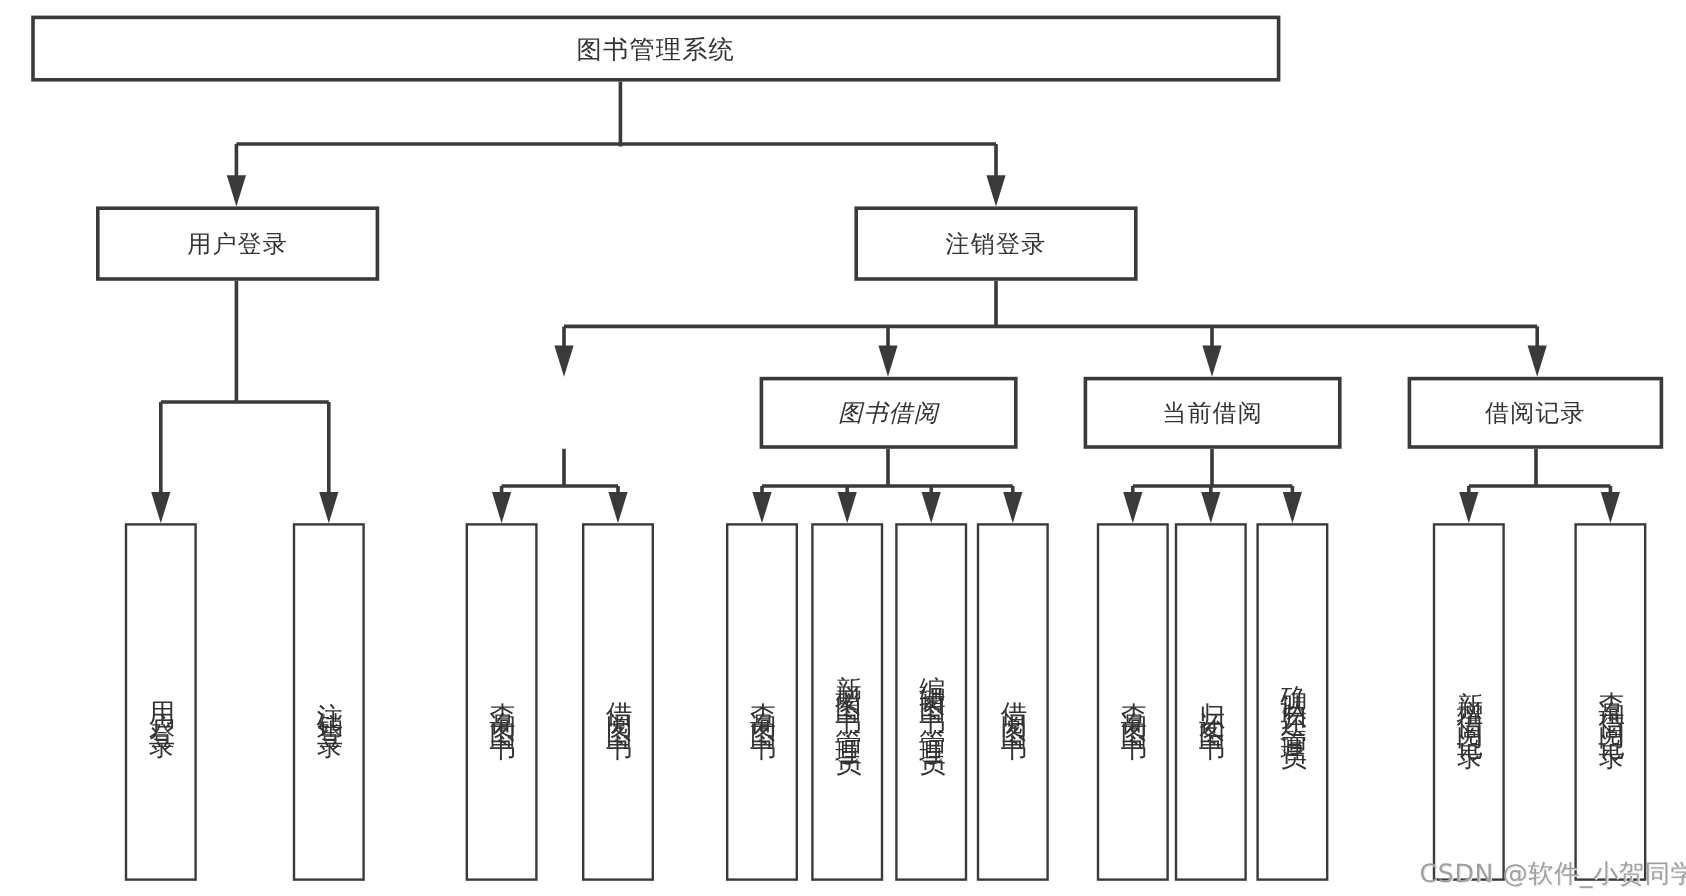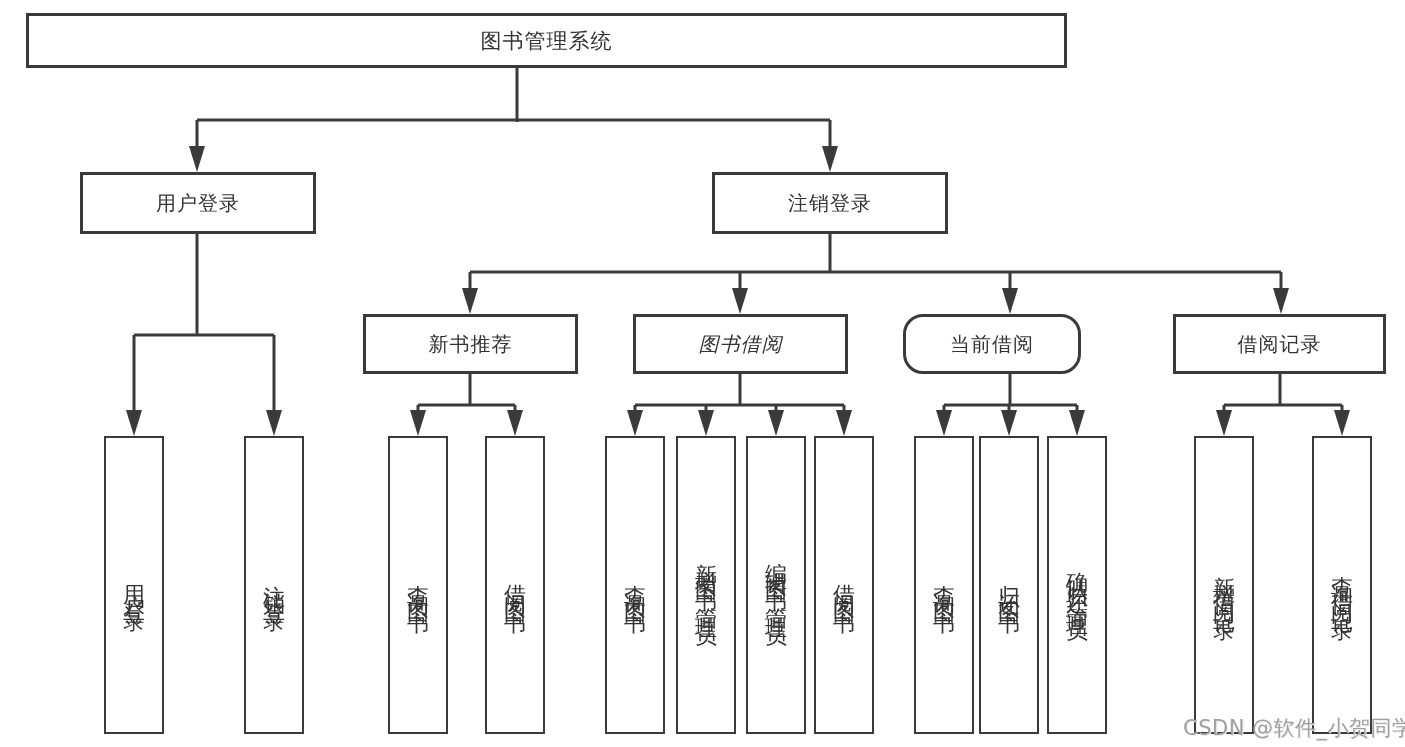--- a/index.html
+++ b/index.html
@@ -120,27 +120,24 @@
     <span>图书管理系统</span>
   </div>
 
   <div class="hbox" style="left:80px; top:172px; width:236px; height:62px;">
     <span>用户登录</span>
   </div>
   <div class="hbox" style="left:712px; top:172px; width:236px; height:62px;">
     <span>注销登录</span>
   </div>
 
-  <div class="hbox" style="left:363px; top:314px; width:215px; height:60px;">
-    <span>新书推荐</span>
-  </div>
   <div class="hbox" style="left:633px; top:314px; width:215px; height:60px;font-style:italic;">
     <span>图书借阅</span>
   </div>
-  <div class="hbox" style="left:903px; top:314px; width:178px; height:60px;border-radius:20px;">
+  <div class="hbox" style="left:903px; top:314px; width:215px; height:60px;">
     <span>当前借阅</span>
   </div>
   <div class="hbox" style="left:1173px; top:314px; width:213px; height:60px;">
     <span>借阅记录</span>
   </div>
 
   <div class="vbox" style="left:104px;">
     <span class="vtext">用户登录</span>
   </div>
   <div class="vbox" style="left:244px;">

